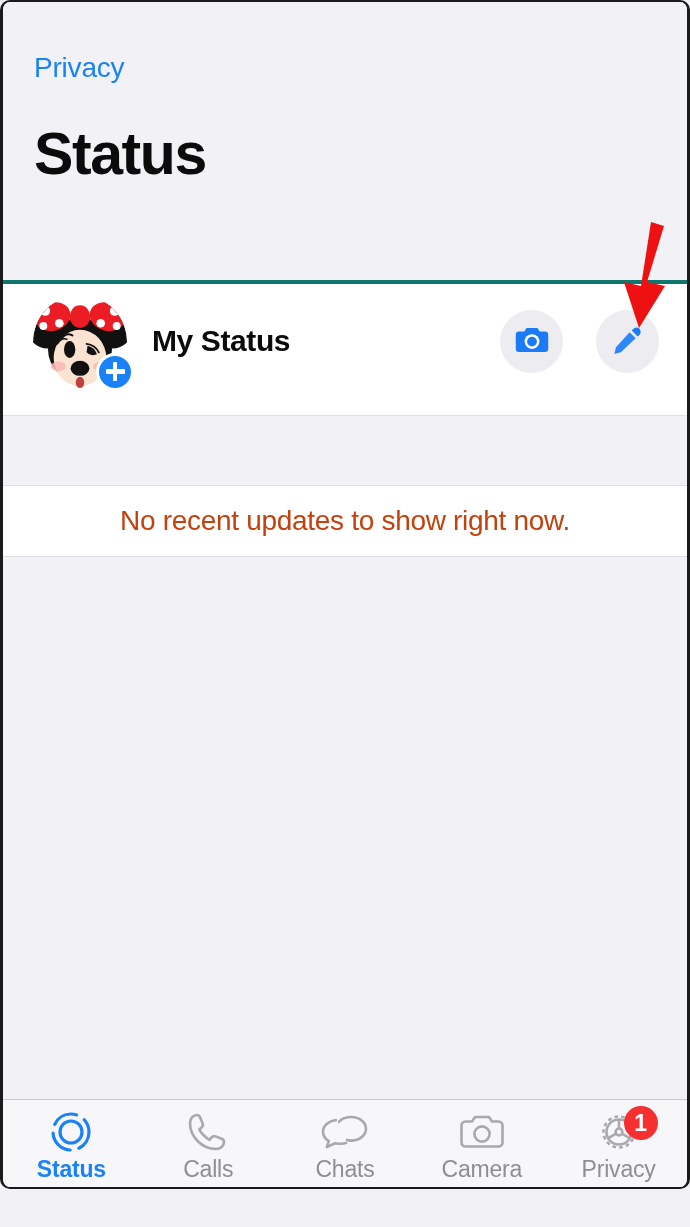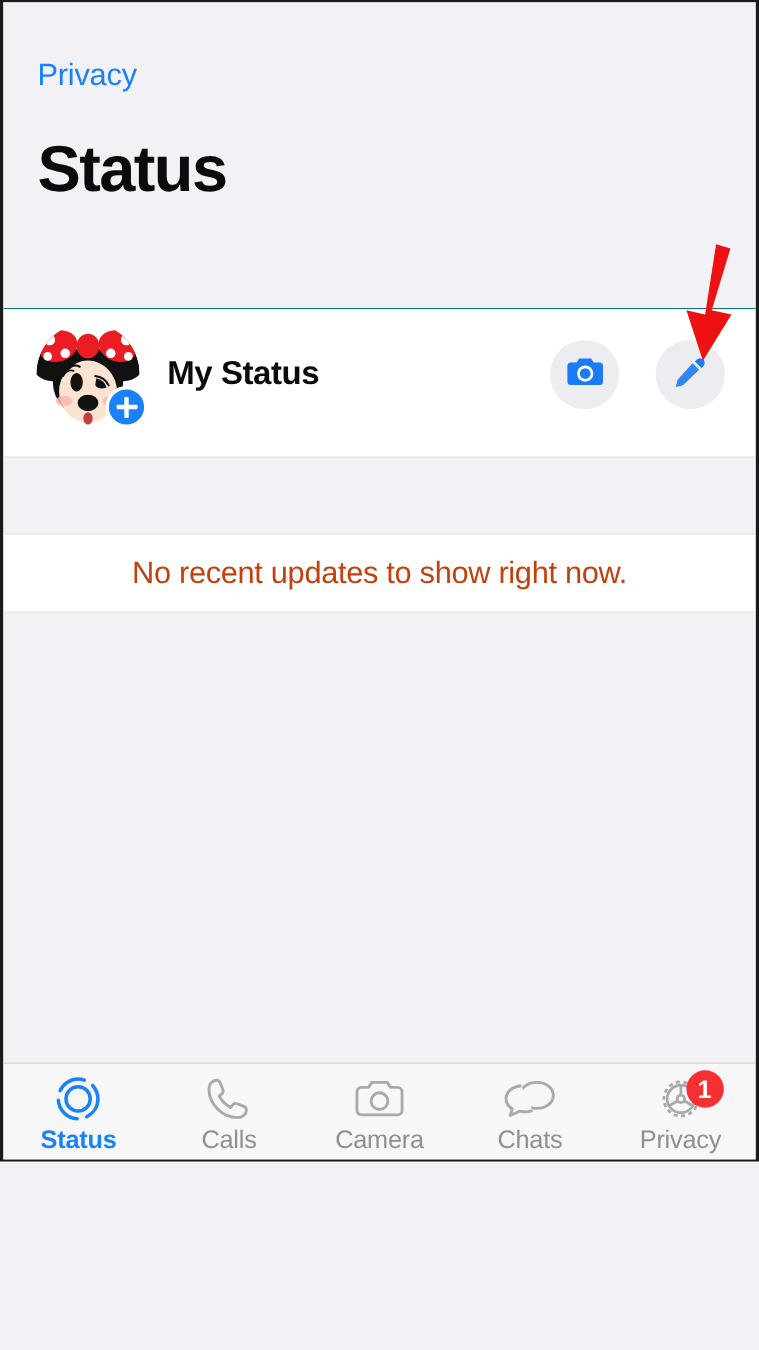--- a/index.html
+++ b/index.html
@@ -8,27 +8,28 @@
     width: 690px;
     height: 1227px;
     font-family: "Liberation Sans", sans-serif;
     background: #f1f1f6;
     overflow: hidden;
   }
 
   .phone {
     position: relative;
     width: 690px;
-    height: 1056px;
+    height: 1189px;
     background: #f1f1f6;
     border-left: 3px solid #1a1a1a;
     border-right: 3px solid #1a1a1a;
     border-top: 2px solid #1a1a1a;
     border-bottom: 2px solid #1a1a1a;
     overflow: hidden;
+    border-radius: 10px;
   }
 
   
   .header {
     padding: 50px 0 0 31px;
     background: #f1f1f6;
     height: 278px;
   }
   .privacy-link {
     display: inline-block;
@@ -45,21 +46,21 @@
     letter-spacing: -1.4px;
   }
 
   
   .status-row {
     position: relative;
     display: flex;
     align-items: center;
     height: 136px;
     background: #ffffff;
-    border-top: 1px solid #0f766e;
+    border-top: 4px solid #0f766e;
     border-bottom: 1px solid #dedee3;
     padding: 0 28px 16px 30px;
   }
 
   .avatar-wrap {
     position: relative;
     width: 94px;
     height: 94px;
     flex: 0 0 auto;
   }
@@ -340,36 +341,36 @@
       <div class="tab-icon">
         <svg width="44" height="44" viewBox="0 0 44 44" aria-hidden="true">
           <path d="M11 5 c-4 0 -7 3.5 -7 8 c0 14 12 26 26 26 c4.5 0 8 -3 8 -7 c0 -1.6 -1 -2.6 -2.4 -3.2 l-6 -2.4 c-1.6 -0.6 -3 -0.2 -4 1 l-2 2.4 c-4.4 -2.4 -8 -6 -10.4 -10.4 l2.4 -2 c1.2 -1 1.6 -2.4 1 -4 l-2.4 -6 C13.6 6 12.6 5 11 5 z" fill="none" stroke="#a8a8ad" stroke-width="2.6" stroke-linejoin="round"></path>
         </svg>
       </div>
       <div class="tab-label">Calls</div>
     </div>
 
     <div class="tab">
       <div class="tab-icon">
+        <svg width="50" height="42" viewBox="0 0 50 42" aria-hidden="true">
+          <path d="M31 6 c8.5 0 15 5.3 15 11.8 c0 6.5 -6.5 11.8 -15 11.8 c-1.6 0 -3.2 -0.2 -4.6 -0.5 l-7.4 3.4 l1.8 -5.2 c-2.9 -2.2 -4.8 -5.6 -4.8 -9.5 C16 11.3 22.5 6 31 6 z" fill="none" stroke="#a8a8ad" stroke-width="2.6" stroke-linejoin="round"></path>
+          <path d="M17 9 C9 9.6 3 14.6 3 20.7 c0 3.9 2.3 7.3 5.8 9.4 l-2 6 l8.4 -3.9 c1.5 0.4 3.2 0.6 4.9 0.6 c2.5 0 4.9 -0.4 7 -1.2" fill="#f7f7fa" stroke="#a8a8ad" stroke-width="2.6" stroke-linejoin="round"></path>
+        </svg>
+      </div>
+      <div class="tab-label">Chats</div>
+    </div>
+
+    <div class="tab">
+      <div class="tab-icon">
         <svg width="46" height="40" viewBox="0 0 46 40" aria-hidden="true">
           <path d="M16 5 h14 l3 4.5 h6.5 a4 4 0 0 1 4 4 v17 a4 4 0 0 1 -4 4 H6.5 a4 4 0 0 1 -4 -4 v-17 a4 4 0 0 1 4 -4 H13 z" fill="none" stroke="#a8a8ad" stroke-width="2.6" stroke-linejoin="round"></path>
           <circle cx="23" cy="22" r="7.6" fill="none" stroke="#a8a8ad" stroke-width="2.6"></circle>
         </svg>
       </div>
       <div class="tab-label">Camera</div>
-    </div>
-
-    <div class="tab">
-      <div class="tab-icon">
-        <svg width="50" height="42" viewBox="0 0 50 42" aria-hidden="true">
-          <path d="M31 6 c8.5 0 15 5.3 15 11.8 c0 6.5 -6.5 11.8 -15 11.8 c-1.6 0 -3.2 -0.2 -4.6 -0.5 l-7.4 3.4 l1.8 -5.2 c-2.9 -2.2 -4.8 -5.6 -4.8 -9.5 C16 11.3 22.5 6 31 6 z" fill="none" stroke="#a8a8ad" stroke-width="2.6" stroke-linejoin="round"></path>
-          <path d="M17 9 C9 9.6 3 14.6 3 20.7 c0 3.9 2.3 7.3 5.8 9.4 l-2 6 l8.4 -3.9 c1.5 0.4 3.2 0.6 4.9 0.6 c2.5 0 4.9 -0.4 7 -1.2" fill="#f7f7fa" stroke="#a8a8ad" stroke-width="2.6" stroke-linejoin="round"></path>
-        </svg>
-      </div>
-      <div class="tab-label">Chats</div>
     </div>
 
     <div class="tab">
       <div class="tab-icon">
         <svg width="46" height="46" viewBox="0 0 46 46" aria-hidden="true">
           <g fill="none" stroke="#a8a8ad" stroke-width="2.5">
             <circle cx="23" cy="23" r="15.5" stroke-dasharray="3.6 3.2"></circle>
             <circle cx="23" cy="23" r="12.5"></circle>
             <circle cx="23" cy="23" r="3.4"></circle>
             <path d="M23 19.6 V10.6"></path>

